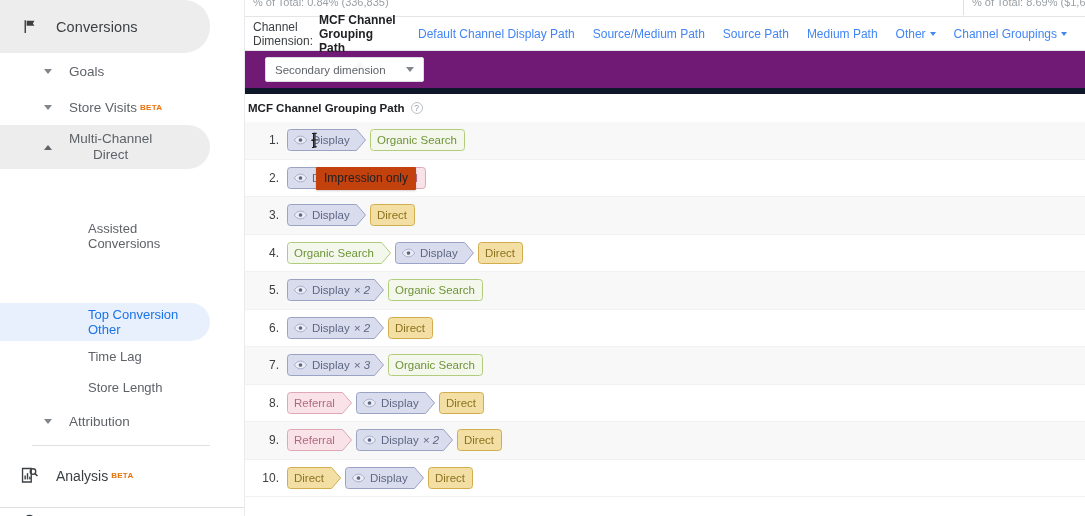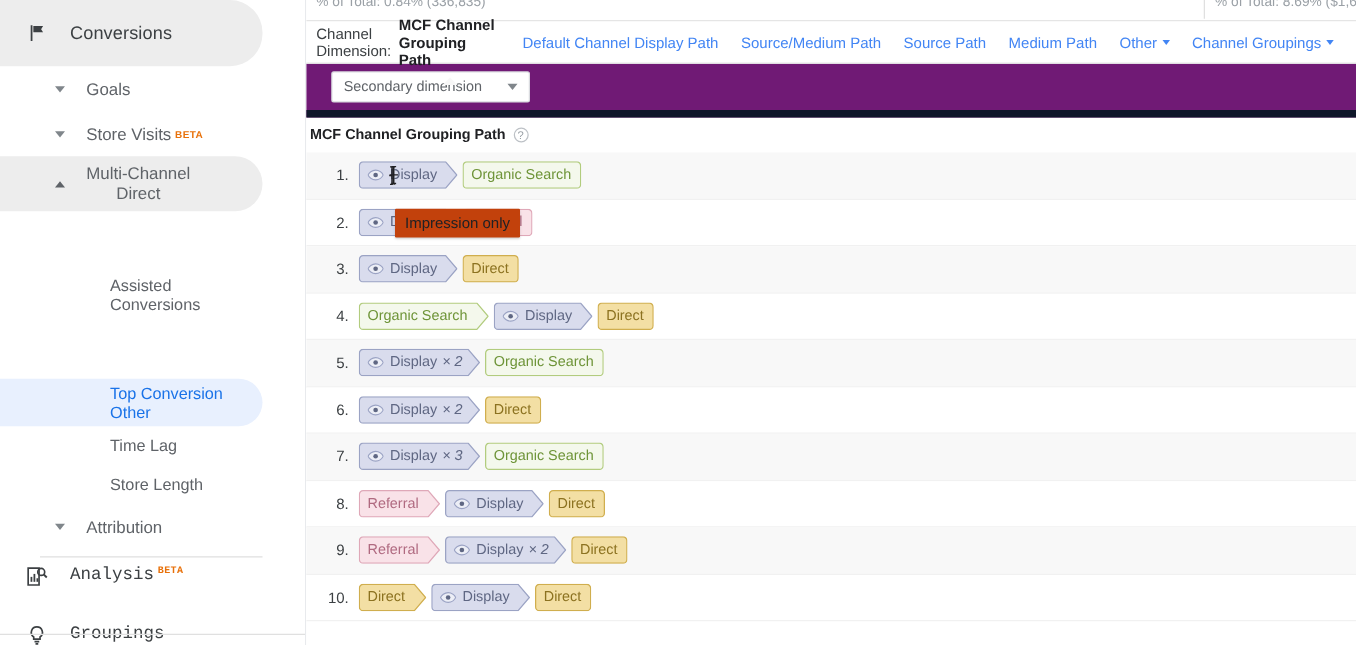--- a/index.html
+++ b/index.html
@@ -86,23 +86,23 @@
   }
   .nav-sub .sub2 { display: block; }
 
   .nav-divider {
     height: 1px; background: #e0e0e0;
     margin: 6px 34px 6px 32px;
   }
 
   .nav-bot {
     height: 47px;
-    display: flex; align-items: flex-start;
+    display: flex; align-items: center;
     padding-left: 12px;
-    color: #3c4043; font-size: 14px; font-family: Liberation Mono, monospace;
+    color: #3c4043; font-size: 14px;
   }
   .nav-bot .nav-ico { width: 34px; display:flex; align-items:center; justify-content:center; }
   .nav-bot .nav-lbl { padding-left: 10px; }
 
   .sb-bottom-line {
     position: absolute; left: 0; right: 0; bottom: 8px;
     height: 1px; background: #e0e0e0;
   }
 
   

